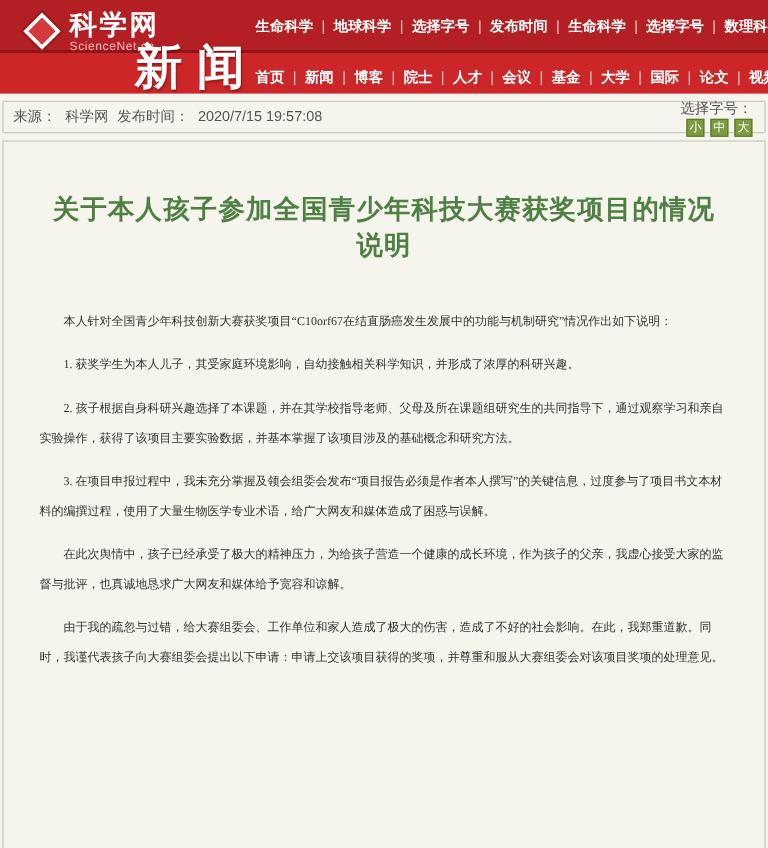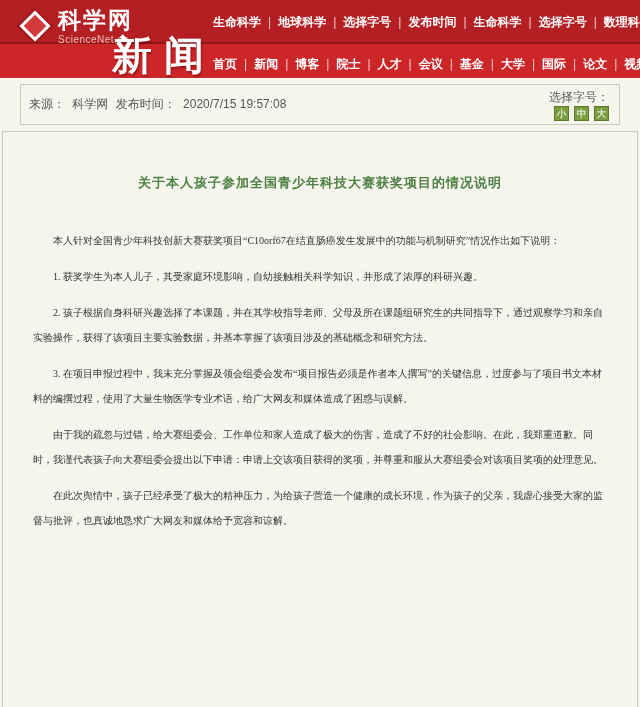--- a/index.html
+++ b/index.html
@@ -46,21 +46,21 @@
     text-shadow:1px 2px 2px rgba(90,0,0,.45);
     white-space:nowrap;
   }
   .nav-row{position:absolute;left:213px;white-space:nowrap;font-size:12px;font-weight:bold;color:#ffffff;}
   .nav-row1{top:14px;}
   .nav-row2{top:56px;}
   .nav-item{color:#ffffff;text-decoration:none;cursor:pointer;margin-top:26px;}
   .nav-item + .nav-item::before{content:"|";margin:0 7px;color:#f0caca;font-weight:normal;}
   
   .meta-bar{
-    margin:6px 20px 0;height:41px;
+    margin:6px 2px 0;height:27px;
     border:1px solid var(--box-border);
     display:flex;justify-content:space-between;align-items:center;
     padding:0 10px 0 8px;
     font-size:12px;color:var(--meta-text);
   }
   .meta-left span{margin-right:4px;}
   .meta-right{display:flex;align-items:center;flex-direction:column;}
   .fs-group{display:inline-flex;align-items:center;}
   .fs-btn{
     width:15px;height:15px;margin-left:5px;
@@ -71,21 +71,21 @@
   }
   
   .content{
     margin:6px 2px 0;min-height:600px;
     border:1px solid var(--box-border);
     padding:30px 30px 0;
   }
   .title{
     text-align:center;
     color:var(--title-green);
-    font-size:13px;font-weight:bold;letter-spacing:1px;
+    font-size:22px;font-weight:bold;letter-spacing:1px;
     margin:12px 0 36px;
     font-family:Liberation Serif, serif;
   }
   .para{
     font-size:10px;color:var(--body-text);
     line-height:25px;text-indent:2em;
     margin:11px 0;
     font-family:"Liberation Serif","DejaVu Serif",serif;
   }
 </style>
@@ -124,19 +124,19 @@
     </div>
   </div>
 
   <main class="content">
     <h1 class="title">关于本人孩子参加全国青少年科技大赛获奖项目的情况说明</h1>
     <div class="paras">
         <p class="para">本人针对全国青少年科技创新大赛获奖项目“C10orf67在结直肠癌发生发展中的功能与机制研究”情况作出如下说明：</p>
         <p class="para">1. 获奖学生为本人儿子，其受家庭环境影响，自幼接触相关科学知识，并形成了浓厚的科研兴趣。</p>
         <p class="para">2. 孩子根据自身科研兴趣选择了本课题，并在其学校指导老师、父母及所在课题组研究生的共同指导下，通过观察学习和亲自实验操作，获得了该项目主要实验数据，并基本掌握了该项目涉及的基础概念和研究方法。</p>
         <p class="para">3. 在项目申报过程中，我未充分掌握及领会组委会发布“项目报告必须是作者本人撰写”的关键信息，过度参与了项目书文本材料的编撰过程，使用了大量生物医学专业术语，给广大网友和媒体造成了困惑与误解。</p>
+        <p class="para">在此次舆情中，孩子已经承受了极大的精神压力，为给孩子营造一个健康的成长环境，作为孩子的父亲，我虚心接受大家的监督与批评，也真诚地恳求广大网友和媒体给予宽容和谅解。</p>
         <p class="para">由于我的疏忽与过错，给大赛组委会、工作单位和家人造成了极大的伤害，造成了不好的社会影响。在此，我郑重道歉。同时，我谨代表孩子向大赛组委会提出以下申请：申请上交该项目获得的奖项，并尊重和服从大赛组委会对该项目奖项的处理意见。</p>
-        <p class="para">在此次舆情中，孩子已经承受了极大的精神压力，为给孩子营造一个健康的成长环境，作为孩子的父亲，我虚心接受大家的监督与批评，也真诚地恳求广大网友和媒体给予宽容和谅解。</p>
       </div>
 
   </main>
 
 </div>
 
 </body></html>

